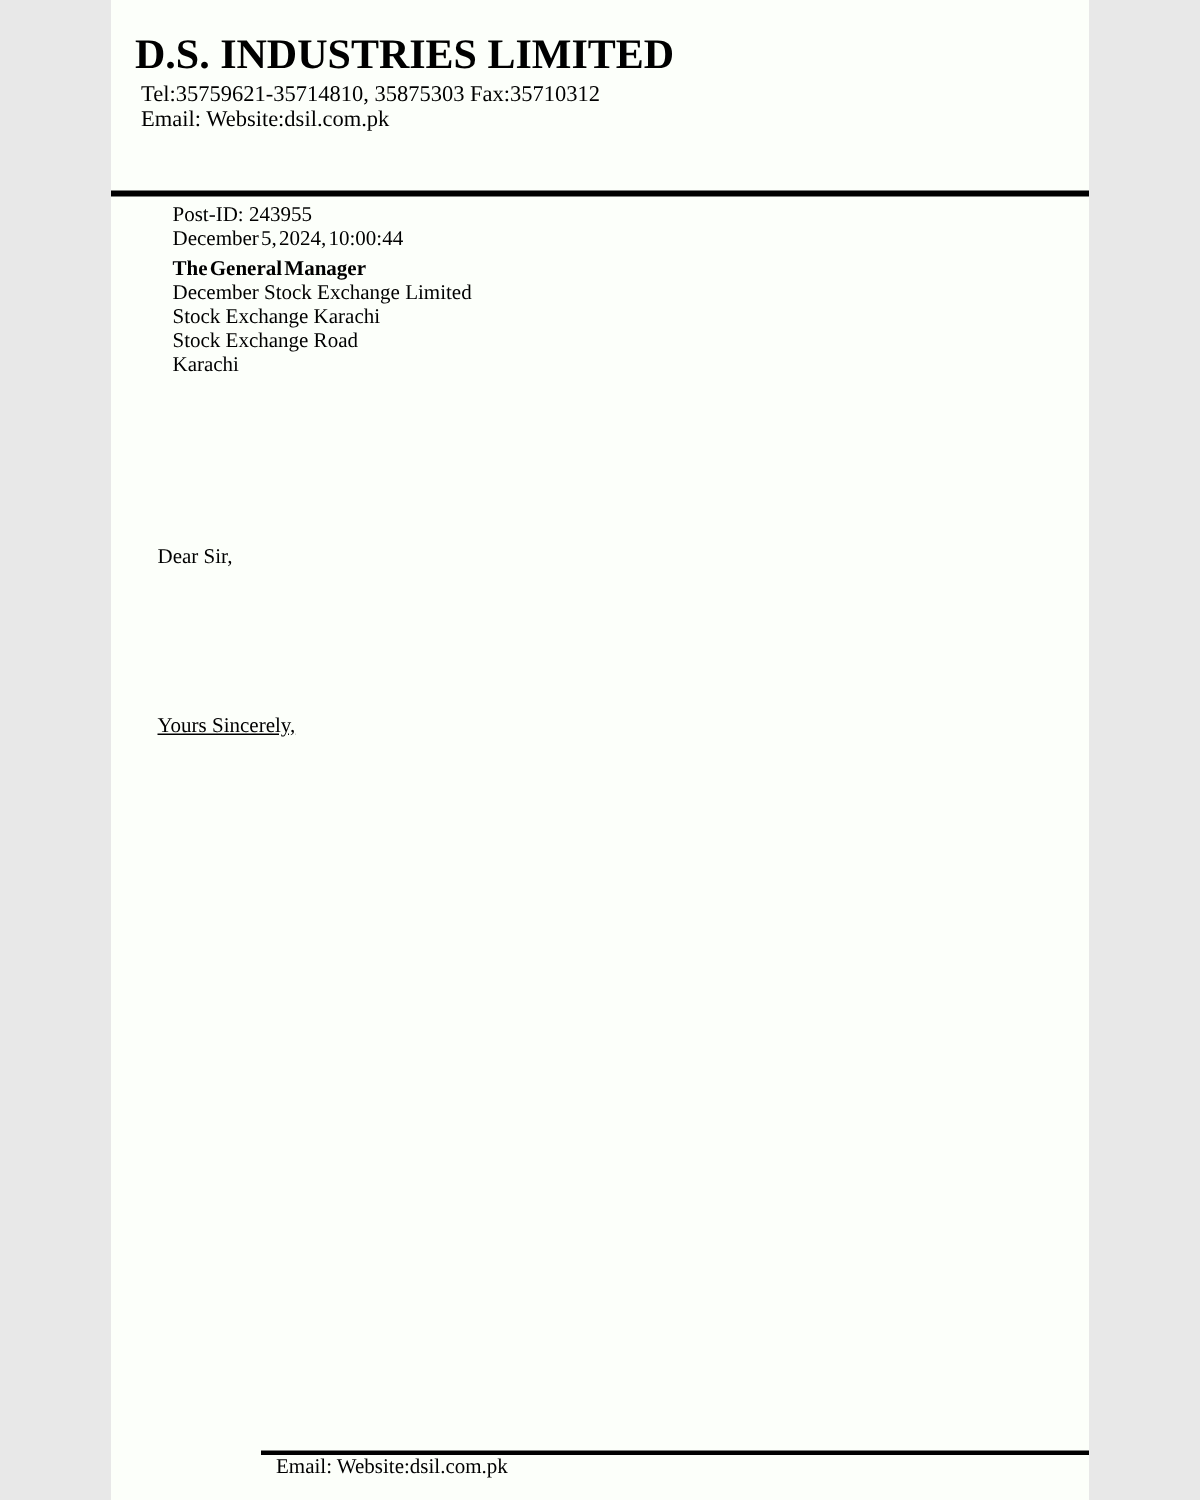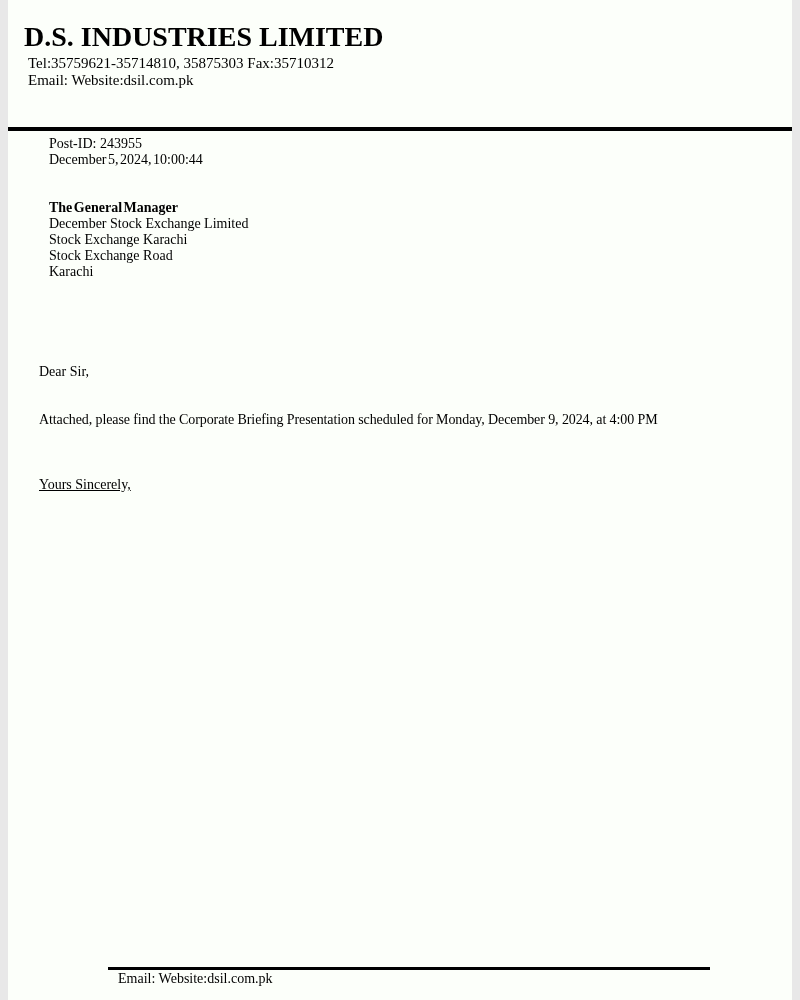--- a/index.html
+++ b/index.html
@@ -1,19 +1,19 @@
 <!DOCTYPE html>
 <html><head>
 <meta charset="utf-8">
 <style>
   html, body { margin: 0; padding: 0; }
   body { background: #e8e8e8; }
   .page {
     position: relative;
-    width: 784px;
+    width: 652px;
     height: 1000px;
     margin: 0 auto;
     background: #FCFFFA;
     color: #000000;
     font-family: "Liberation Serif", serif;
     overflow: hidden;
   }
   .company-name {
     position: absolute;
     left: 16px;
@@ -41,21 +41,21 @@
     background: #000000;
   }
   .letter-block {
     position: absolute;
     left: 41px;
     top: 136px;
     font-size: 14px;
     line-height: 16px;
     white-space: nowrap;
   }
-  .gap-above { margin-top: 32px; }
+  .gap-above { margin-top: 4px; }
   .bold { font-weight: bold; }
   .tight { word-spacing: -2px; }
   .subject-line {
     position: absolute;
     left: 31px;
     top: 315px;
     font-size: 14px;
     line-height: 16px;
     white-space: nowrap;
   }
@@ -122,21 +122,20 @@
     <div class="bold tight gap-above">The General Manager</div>
     <div>December Stock Exchange Limited</div>
     <div>Stock Exchange Karachi</div>
     <div>Stock Exchange Road</div>
     <div>Karachi</div>
   </div>
 
 
   <div class="salutation">Dear Sir,</div>
 
-  <div class="body-paragraph">Attached, please find the Corporate Briefing Presentation scheduled for Monday, December 9, 2024, at 4:00 PM</div>
 
   <div class="closing">Yours Sincerely,</div>
 
   <div class="rule-footer"></div>
 
   <div class="footer-email">Email: Website:dsil.com.pk</div>
 
 </div>
 
 </body></html>

